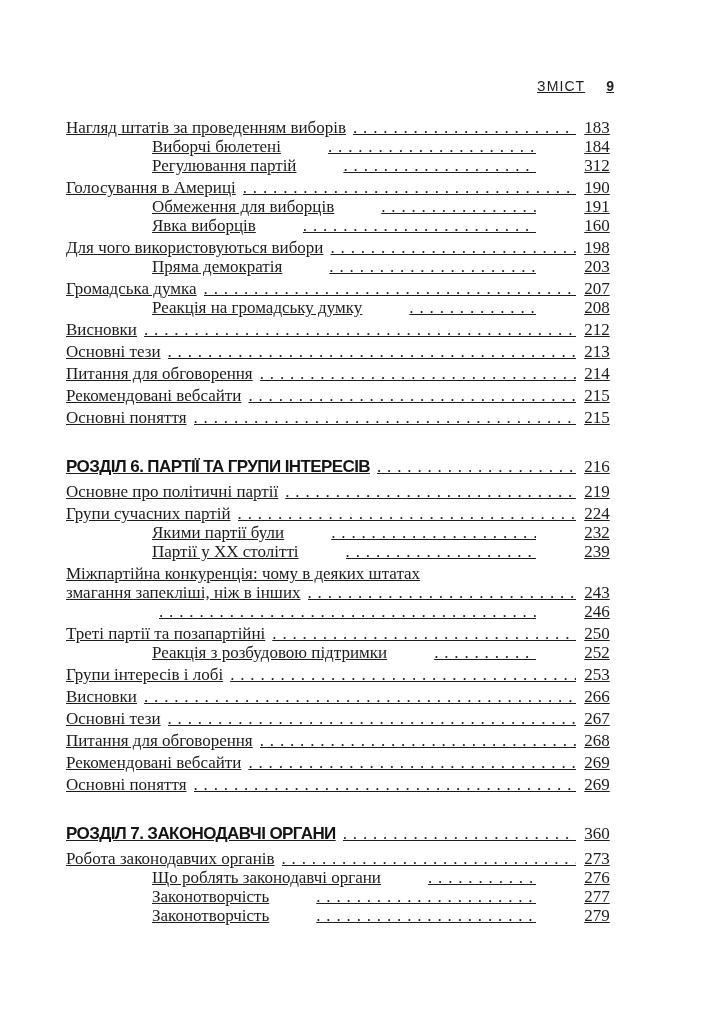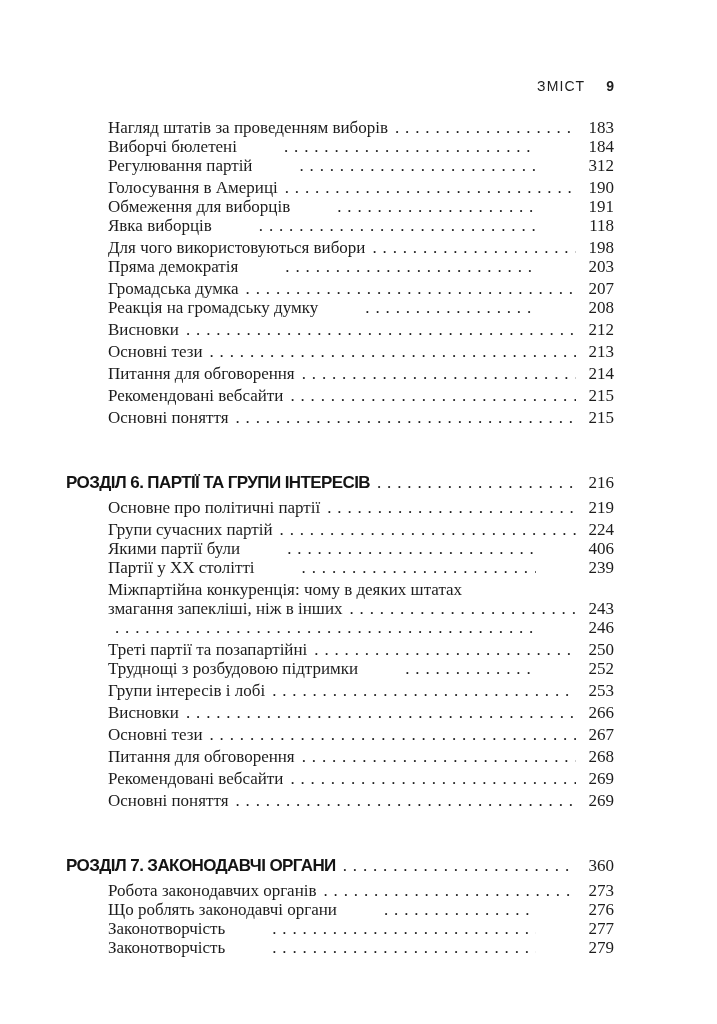--- a/index.html
+++ b/index.html
@@ -9,20 +9,21 @@
     background: #ffffff;
     color: #1c1c1c;
     font-family: "Liberation Serif", serif;
     overflow: hidden;
   }
   .page {
     box-sizing: border-box;
     width: 717px; height: 1024px;
     padding: 78px 103px 0 66px;
     background: #ffffff;
+    text-decoration: underline;
   }
   
   .hdr {
     display: flex;
     justify-content: flex-end;
     align-items: baseline;
     gap: 21px;
     height: 19px;
     margin-bottom: 21px;
     font-family: "Liberation Sans", sans-serif;
@@ -35,57 +36,56 @@
     letter-spacing: 0;
   }
   
   .row {
     display: flex;
     align-items: baseline;
     line-height: 19px;
     font-size: 17px;
   }
   .row .t { white-space: nowrap; }
-  .row.l1 { margin-left: 42px; }
-  .row.l2 { margin-left: 42px; gap: 40px; }
+  .row.l1 { }
+  .row.l2 { margin-left: 86px; gap: 40px; }
   .row.mt { margin-top: 3px; }
   .leader {
     flex: 1 1 auto;
     overflow: hidden;
     white-space: nowrap;
     margin: 0 4px 0 7px;
     font-family: "Liberation Serif", serif;
     font-size: 17px;
     font-weight: normal;
     letter-spacing: 0.8px;
     color: #1c1c1c;
   }
   .leader::after {
     content: ". . . . . . . . . . . . . . . . . . . . . . . . . . . . . . . . . . . . . . . . . . . . . . . . . . . . . . . . . . . . . . . . . . . . . .";
   }
   .row.nolead .leader::after { content: ""; }
   .p {
     min-width: 34px;
-    text-align: right;
+    text-align: center;
     white-space: nowrap;
     font-family: "Liberation Serif", serif;
     font-size: 17px;
   }
   
   .row.ch {
     margin: 30px 0 5px 0;
     line-height: 20px;
   }
   .row.ch .t {
     font-family: "Liberation Sans", sans-serif;
     font-weight: bold;
     font-size: 17px;
     letter-spacing: -0.6px;
     color: #141414;
-    margin-top: 16px;
   }
 </style>
 </head>
 <body>
 
 <div class="page">
 
   <div class="hdr">
     <span>ЗМІСТ</span>
     <span class="folio">9</span>
@@ -114,21 +114,21 @@
       <span class="p">190</span>
     </div>
     <div class="row l2">
       <span class="t">Обмеження для виборців</span>
       <span class="leader"></span>
       <span class="p">191</span>
     </div>
     <div class="row l2">
       <span class="t">Явка виборців</span>
       <span class="leader"></span>
-      <span class="p">118</span>
+      <span class="p">160</span>
     </div>
     <div class="row l1 mt">
       <span class="t">Для чого використовуються вибори</span>
       <span class="leader"></span>
       <span class="p">198</span>
     </div>
     <div class="row l2">
       <span class="t">Пряма демократія</span>
       <span class="leader"></span>
       <span class="p">203</span>
@@ -180,21 +180,21 @@
       <span class="p">219</span>
     </div>
     <div class="row l1 mt">
       <span class="t">Групи сучасних партій</span>
       <span class="leader"></span>
       <span class="p">224</span>
     </div>
     <div class="row l2">
       <span class="t">Якими партії були</span>
       <span class="leader"></span>
-      <span class="p">406</span>
+      <span class="p">232</span>
     </div>
     <div class="row l2">
       <span class="t">Партії у ХХ столітті</span>
       <span class="leader"></span>
       <span class="p">239</span>
     </div>
     <div class="row l1 mt nolead">
       <span class="t">Міжпартійна конкуренція: чому в деяких штатах</span>
       <span class="leader"></span>
       <span class="p"></span>
@@ -207,21 +207,21 @@
     <div class="row l2">
       <span class="leader"></span>
       <span class="p">246</span>
     </div>
     <div class="row l1 mt">
       <span class="t">Треті партії та позапартійні</span>
       <span class="leader"></span>
       <span class="p">250</span>
     </div>
     <div class="row l2">
-      <span class="t">Труднощі з розбудовою підтримки</span>
+      <span class="t">Реакція з розбудовою підтримки</span>
       <span class="leader"></span>
       <span class="p">252</span>
     </div>
     <div class="row l1 mt">
       <span class="t">Групи інтересів і лобі</span>
       <span class="leader"></span>
       <span class="p">253</span>
     </div>
     <div class="row l1 mt">
       <span class="t">Висновки</span>

